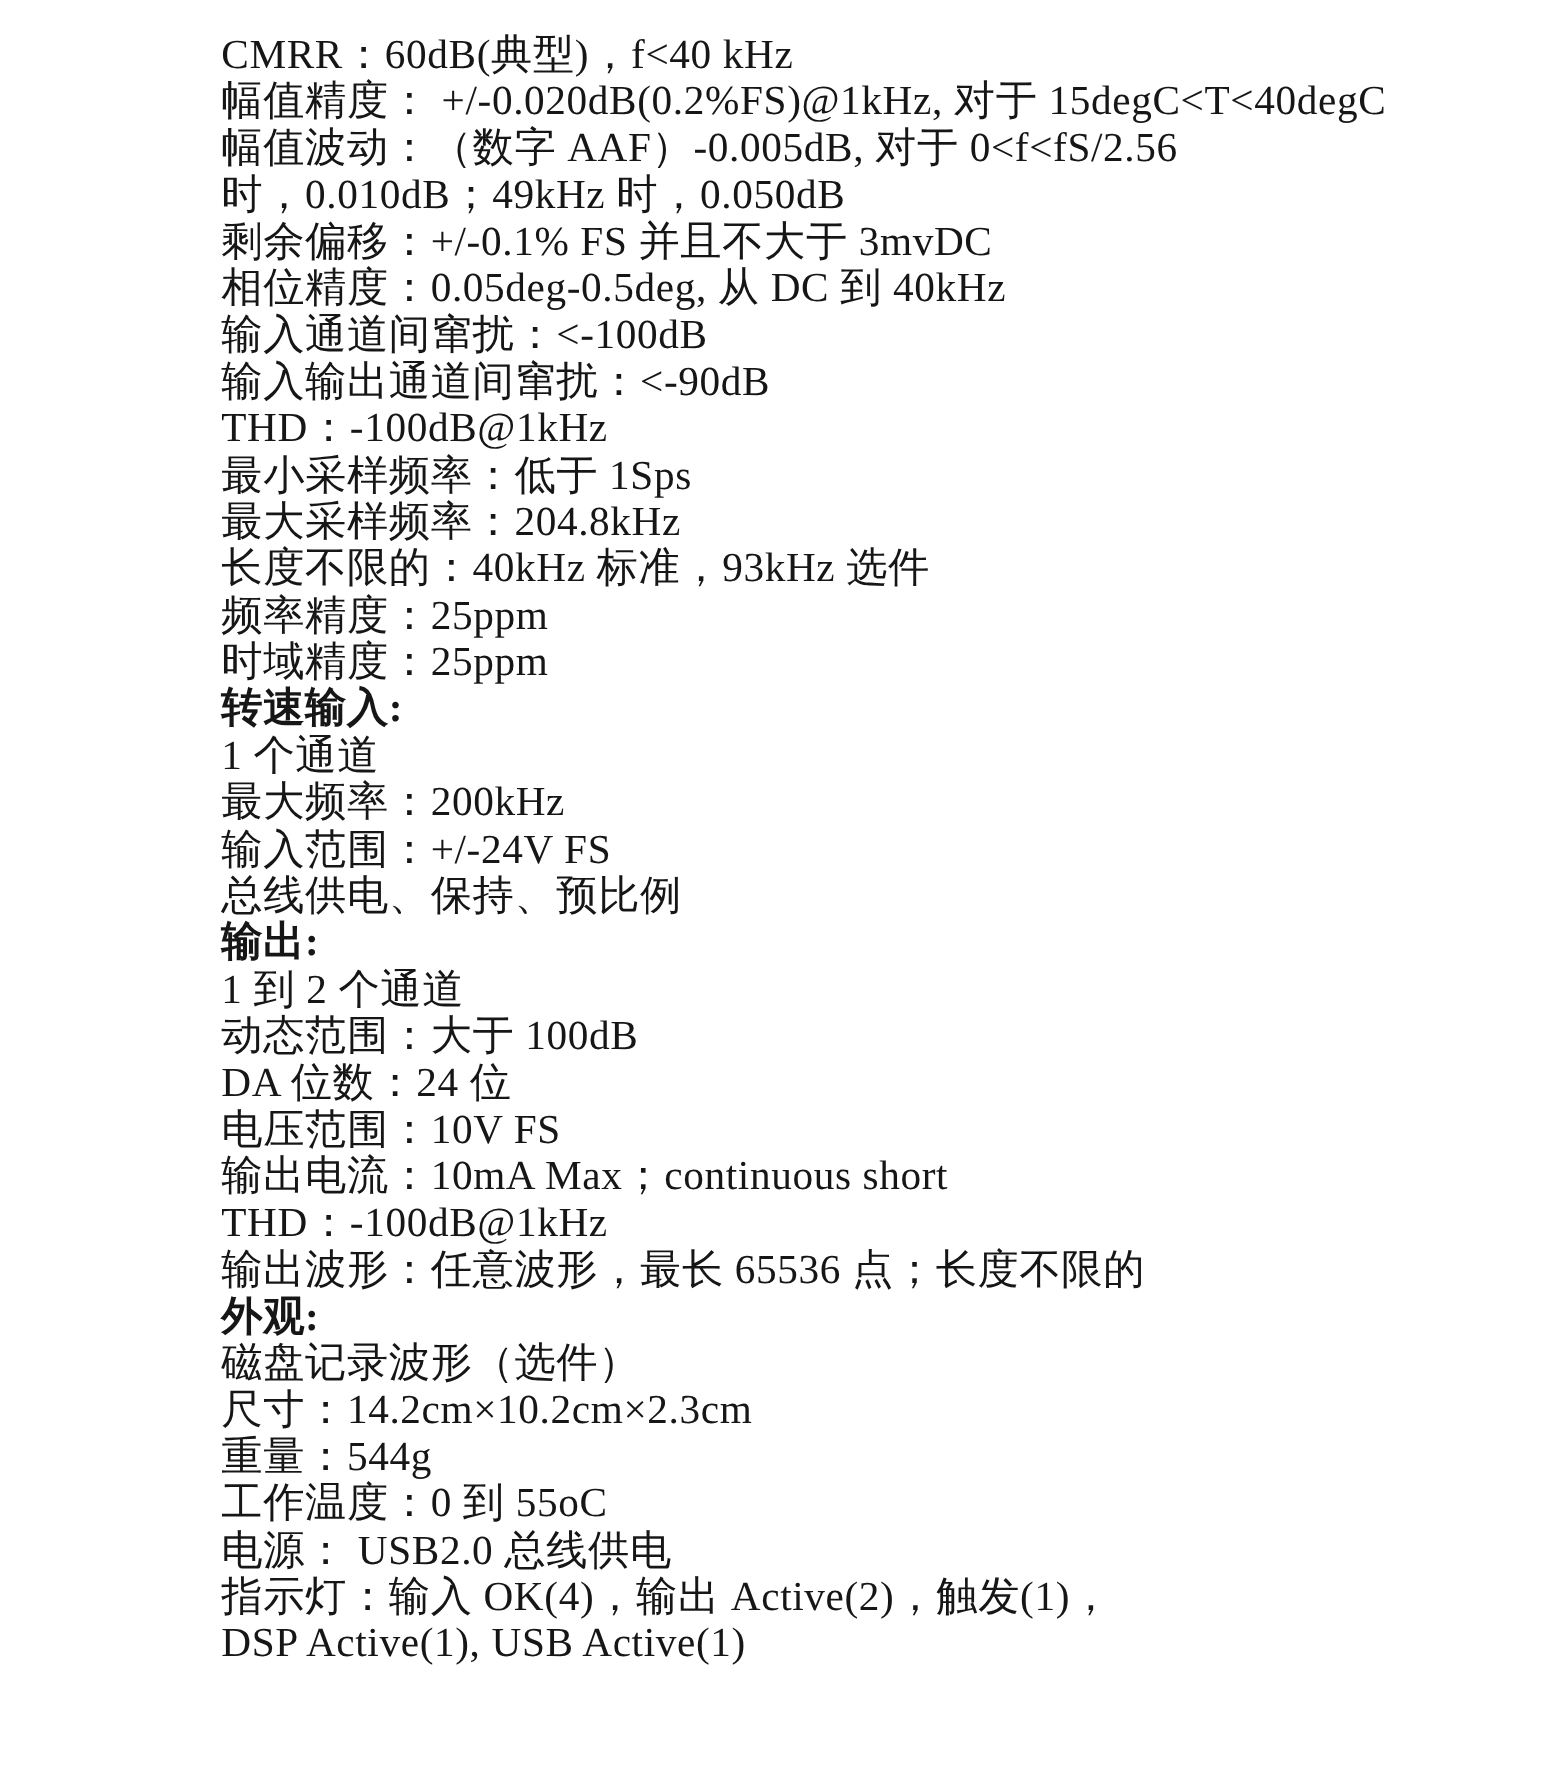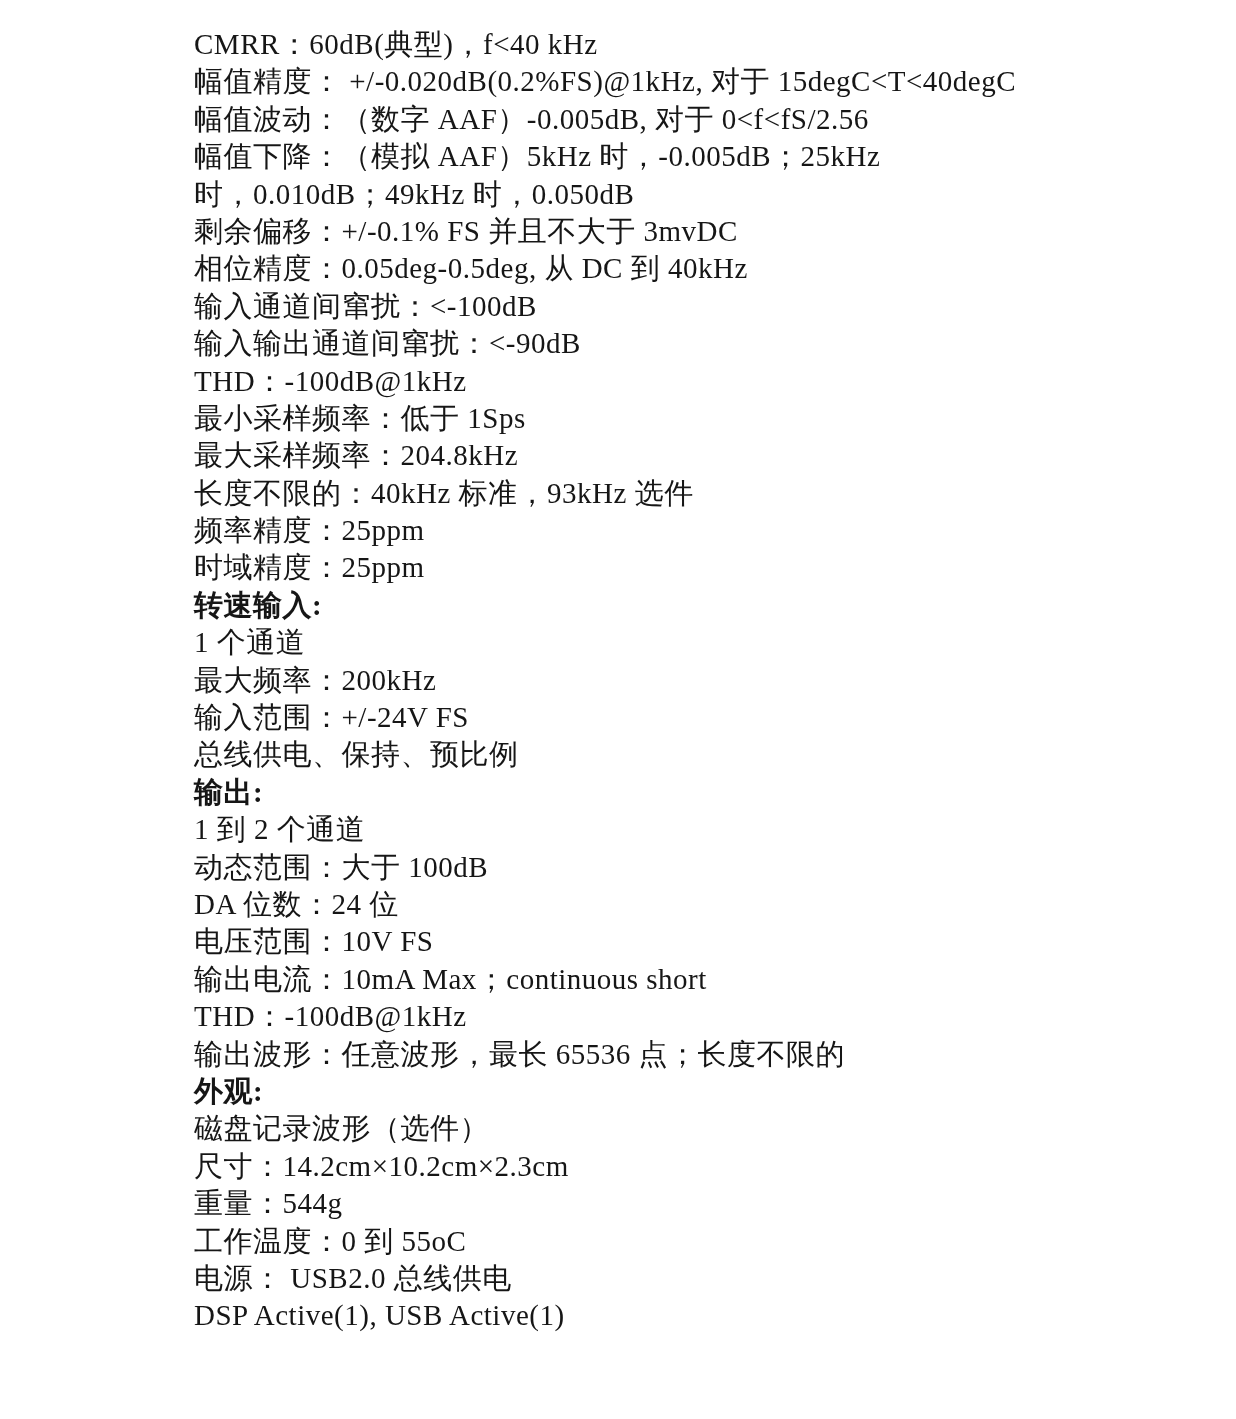--- a/index.html
+++ b/index.html
@@ -12,43 +12,41 @@
     width: 1236px;
     height: 1419px;
     background: #ffffff;
     overflow: hidden;
   }
   .spec-text-block {
     position: absolute;
     left: 177px;
     top: 26px;
     font-family: "Liberation Serif", "DejaVu Serif", serif;
-    font-size: 29px;
+    font-size: 33px;
     line-height: 37.4px;
     color: #161616;
     white-space: nowrap;
     letter-spacing: 0.5px;
-    margin-left: 17px;
   }
   .line {
     height: 37.4px;
   }
   .line.bold {
     font-weight: bold;
   }
 </style>
 </head>
 <body>
 
 <div class="page">
   <div class="spec-text-block" id="spec-text-block">
       <div class="line">CMRR：60dB(典型)，f&lt;40 kHz</div>
       <div class="line">幅值精度： +/-0.020dB(0.2%FS)@1kHz, 对于 15degC&lt;T&lt;40degC</div>
       <div class="line">幅值波动：（数字 AAF）-0.005dB, 对于 0&lt;f&lt;fS/2.56</div>
-      <div class="line">幅值下降：（模拟 AAF）5kHz 时，-0.005dB；25kHz</div>
       <div class="line">时，0.010dB；49kHz 时，0.050dB</div>
       <div class="line">剩余偏移：+/-0.1% FS 并且不大于 3mvDC</div>
       <div class="line">相位精度：0.05deg-0.5deg, 从 DC 到 40kHz</div>
       <div class="line">输入通道间窜扰：&lt;-100dB</div>
       <div class="line">输入输出通道间窜扰：&lt;-90dB</div>
       <div class="line">THD：-100dB@1kHz</div>
       <div class="line">最小采样频率：低于 1Sps</div>
       <div class="line">最大采样频率：204.8kHz</div>
       <div class="line">长度不限的：40kHz 标准，93kHz 选件</div>
       <div class="line">频率精度：25ppm</div>
@@ -65,15 +63,16 @@
       <div class="line">电压范围：10V FS</div>
       <div class="line">输出电流：10mA Max；continuous short</div>
       <div class="line">THD：-100dB@1kHz</div>
       <div class="line">输出波形：任意波形，最长 65536 点；长度不限的</div>
       <div class="line bold">外观:</div>
       <div class="line">磁盘记录波形（选件）</div>
       <div class="line">尺寸：14.2cm×10.2cm×2.3cm</div>
       <div class="line">重量：544g</div>
       <div class="line">工作温度：0 到 55oC</div>
       <div class="line">电源： USB2.0 总线供电</div>
+      <div class="line">指示灯：输入 OK(4)，输出 Active(2)，触发(1)，</div>
       <div class="line">DSP Active(1), USB Active(1)</div>
     </div>
 </div>
 
 </body></html>

